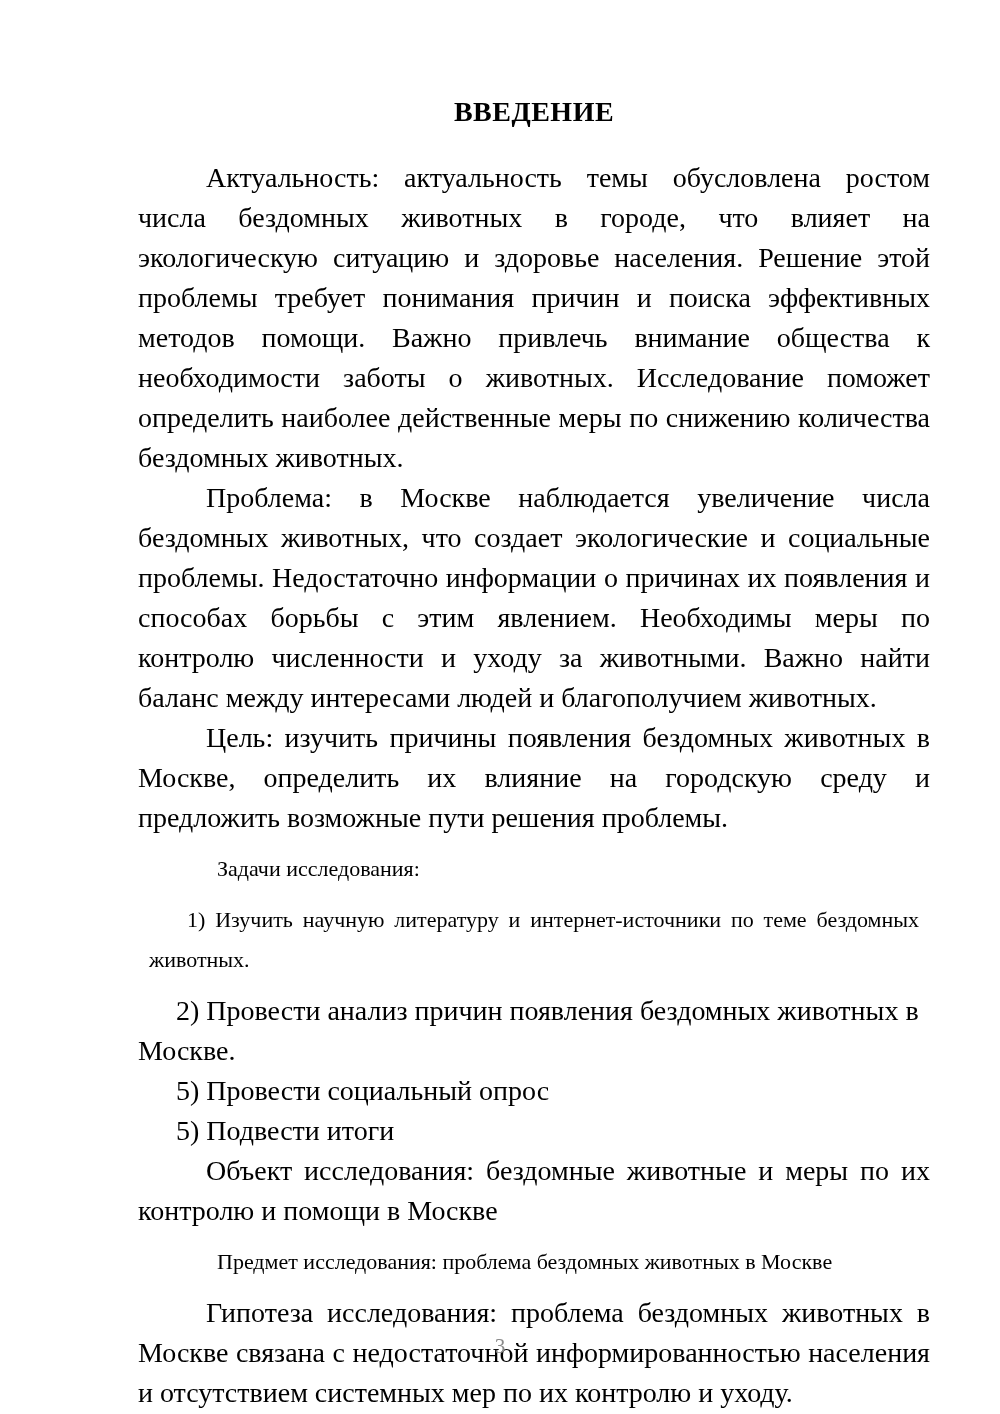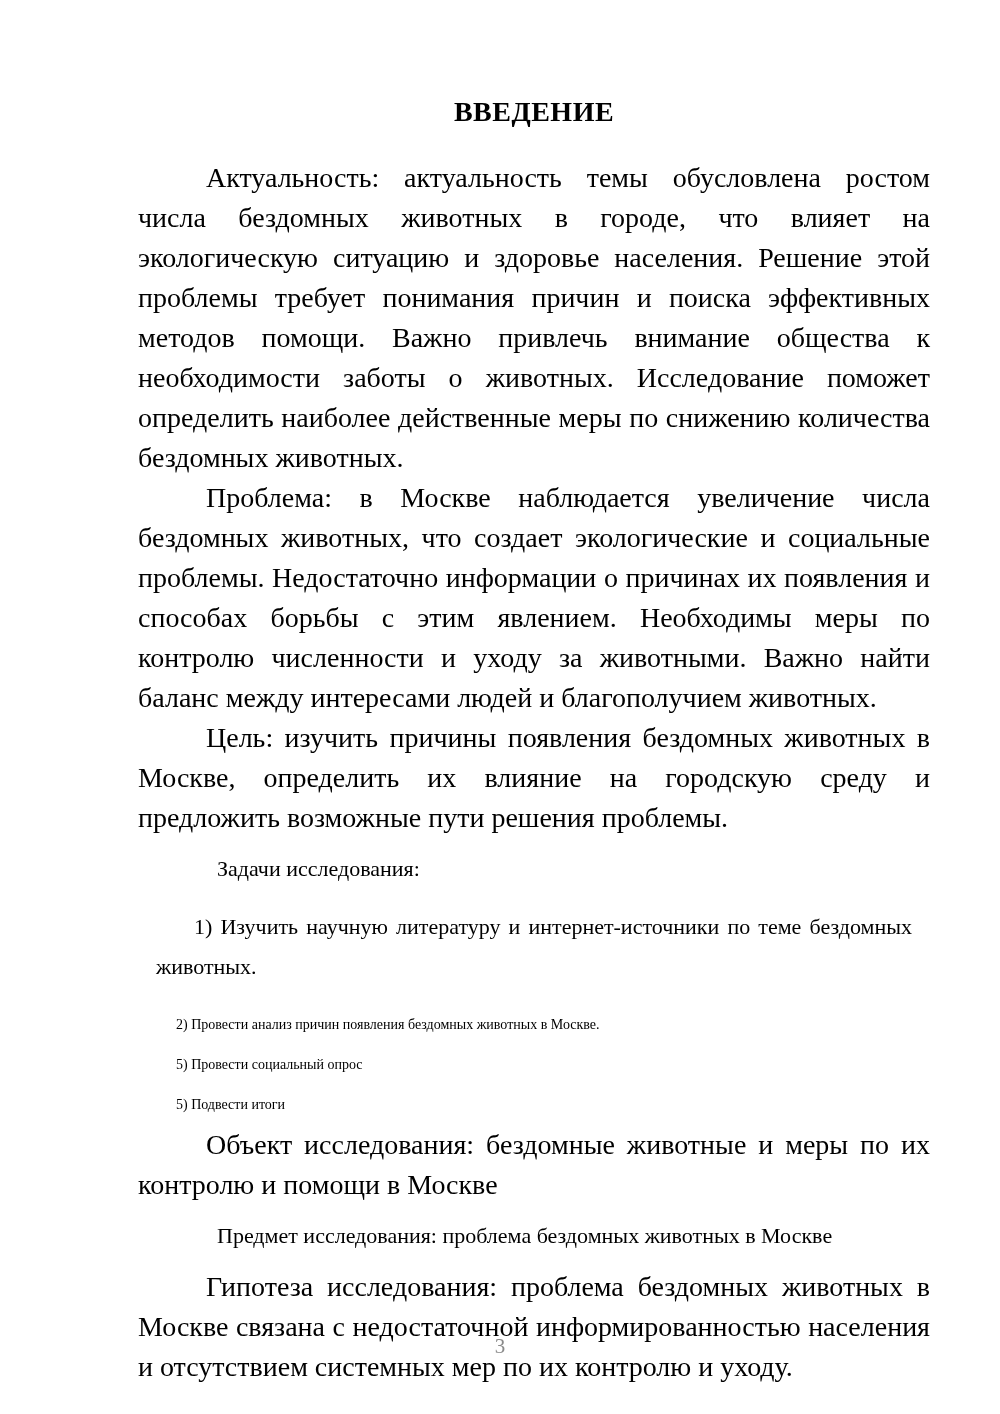--- a/index.html
+++ b/index.html
@@ -46,24 +46,24 @@
     text-align: left;
     text-indent: 68px;
     margin: 11px;
   }
   .list-item {
     font-size: 22px;
     line-height: 40px;
     text-align: justify;
     text-justify: inter-word;
     text-indent: 38px;
-    margin: 18px;
+    margin: 11px;
   }
   .list-item-single {
-    font-size: 14px;
+    font-size: 28px;
     line-height: 40px;
     text-align: left;
     text-indent: 38px;
     margin: 0;
   }
   .page-number {
     position: absolute;
     left: 0;
     right: 0;
     top: 1332px;

